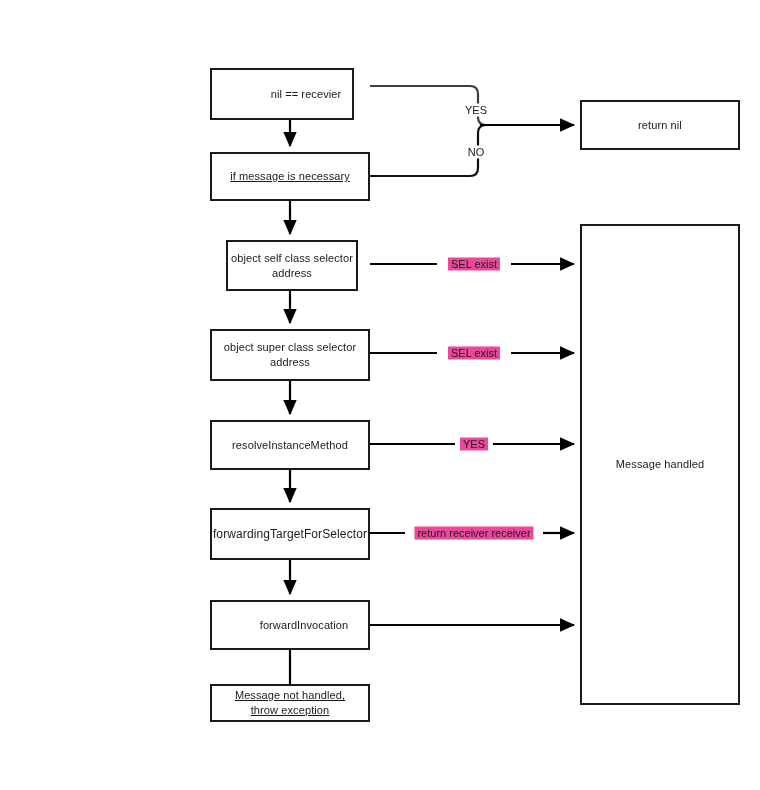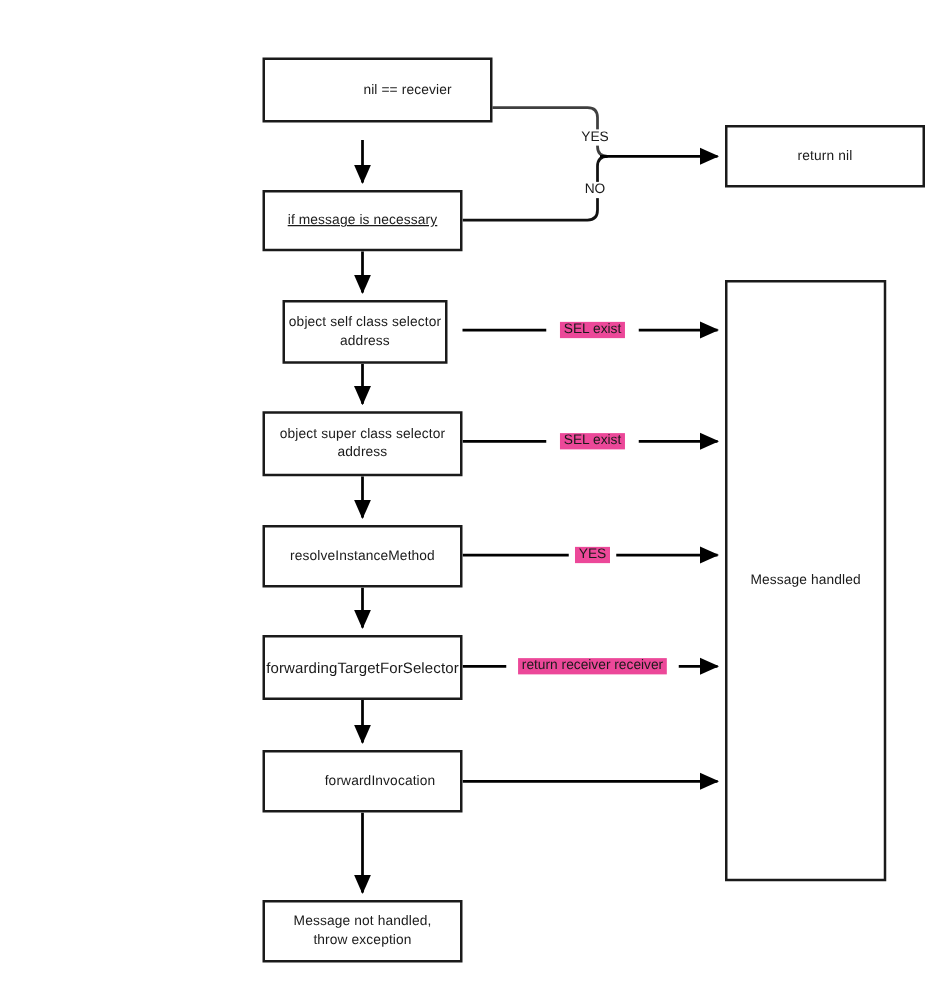--- a/index.html
+++ b/index.html
@@ -140,42 +140,42 @@
     <g>
       <line x1="370" y1="533" x2="405" y2="533" stroke="#000000" stroke-width="2.2"></line>
       <line x1="543" y1="533" x2="574" y2="533" stroke="#000000" stroke-width="2.2" marker-end="url(#arrowBlack)"></line>
     </g>
 
     <g>
       <line x1="370" y1="625" x2="574" y2="625" stroke="#000000" stroke-width="2.2" marker-end="url(#arrowBlack)"></line>
     </g>
   </svg>
 
-  <div class="node" style="left:210px; top:46px; width:184px; height:52px;padding-left:48px;">nil == recevier</div>
+  <div class="node" style="left:210px; top:68px; width:144px; height:52px;padding-left:48px;">nil == recevier</div>
 
   <div class="node" style="left:210px; top:152px; width:160px; height:49px;text-decoration:underline;">if message is necessary</div>
 
   <div class="node" style="left:210px; top:240px; width:132px; height:51px;margin-left:16px;">object self class selector
 address</div>
 
   <div class="node" style="left:210px; top:329px; width:160px; height:52px;">object super class selector
 address</div>
 
   <div class="node" style="left:210px; top:420px; width:160px; height:50px;">resolveInstanceMethod</div>
 
   <div class="node" style="left:210px; top:508px; width:160px; height:52px; font-size:12px;">forwardingTargetForSelector</div>
 
   <div class="node" style="left:210px; top:600px; width:160px; height:50px;padding-left:28px;">forwardInvocation</div>
 
-  <div class="node" style="left:210px; top:720px; width:160px; height:50px;">Message not handled,
+  <div class="node" style="left:210px; top:684px; width:160px; height:38px;text-decoration:underline;">Message not handled,
 throw exception</div>
 
   <div class="node" style="left:580px; top:100px; width:160px; height:50px;">return nil</div>
 
-  <div class="node" style="left:580px; top:224px; width:129px; height:481px;">Message handled</div>
+  <div class="node" style="left:580px; top:224px; width:160px; height:481px;">Message handled</div>
 
   <div class="branch-label" style="left:476px; top:110px;">YES</div>
 
   <div class="branch-label" style="left:476px; top:152px;">NO</div>
 
   <div class="edge-label" style="left:474px; top:264px;">SEL exist</div>
 
   <div class="edge-label" style="left:474px; top:353px;">SEL exist</div>
 
   <div class="edge-label" style="left:474px; top:444px;">YES</div>

